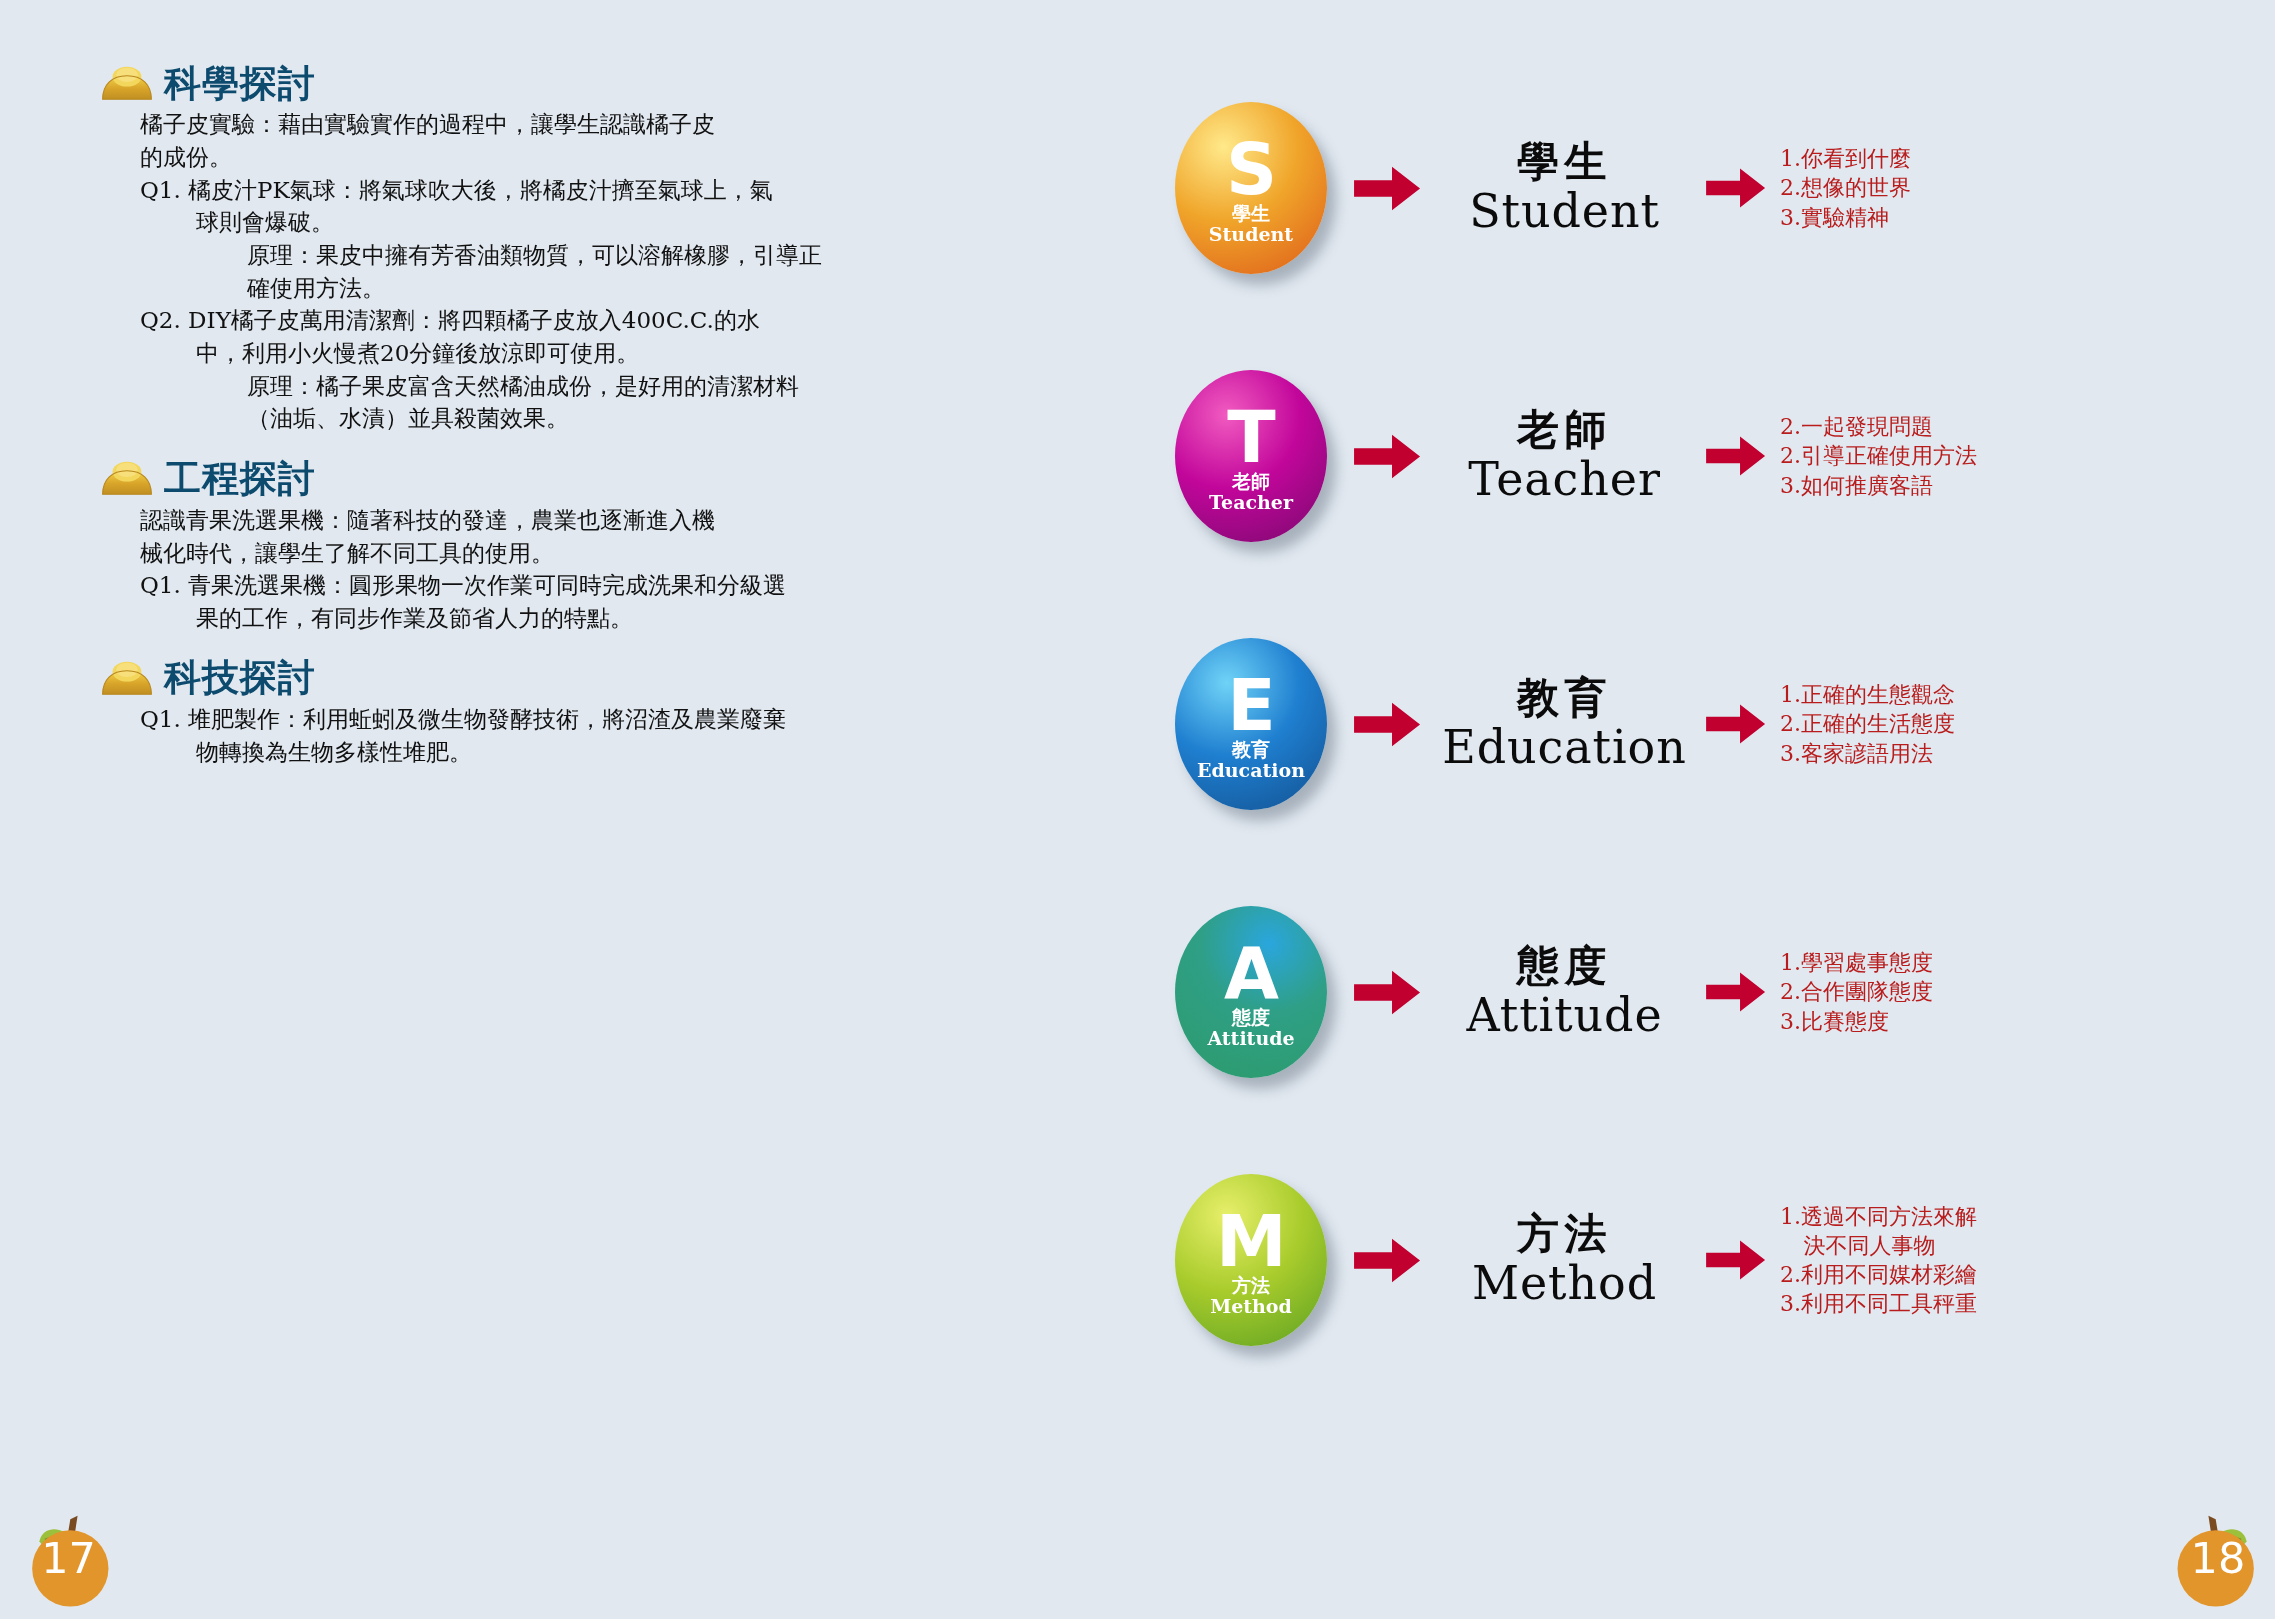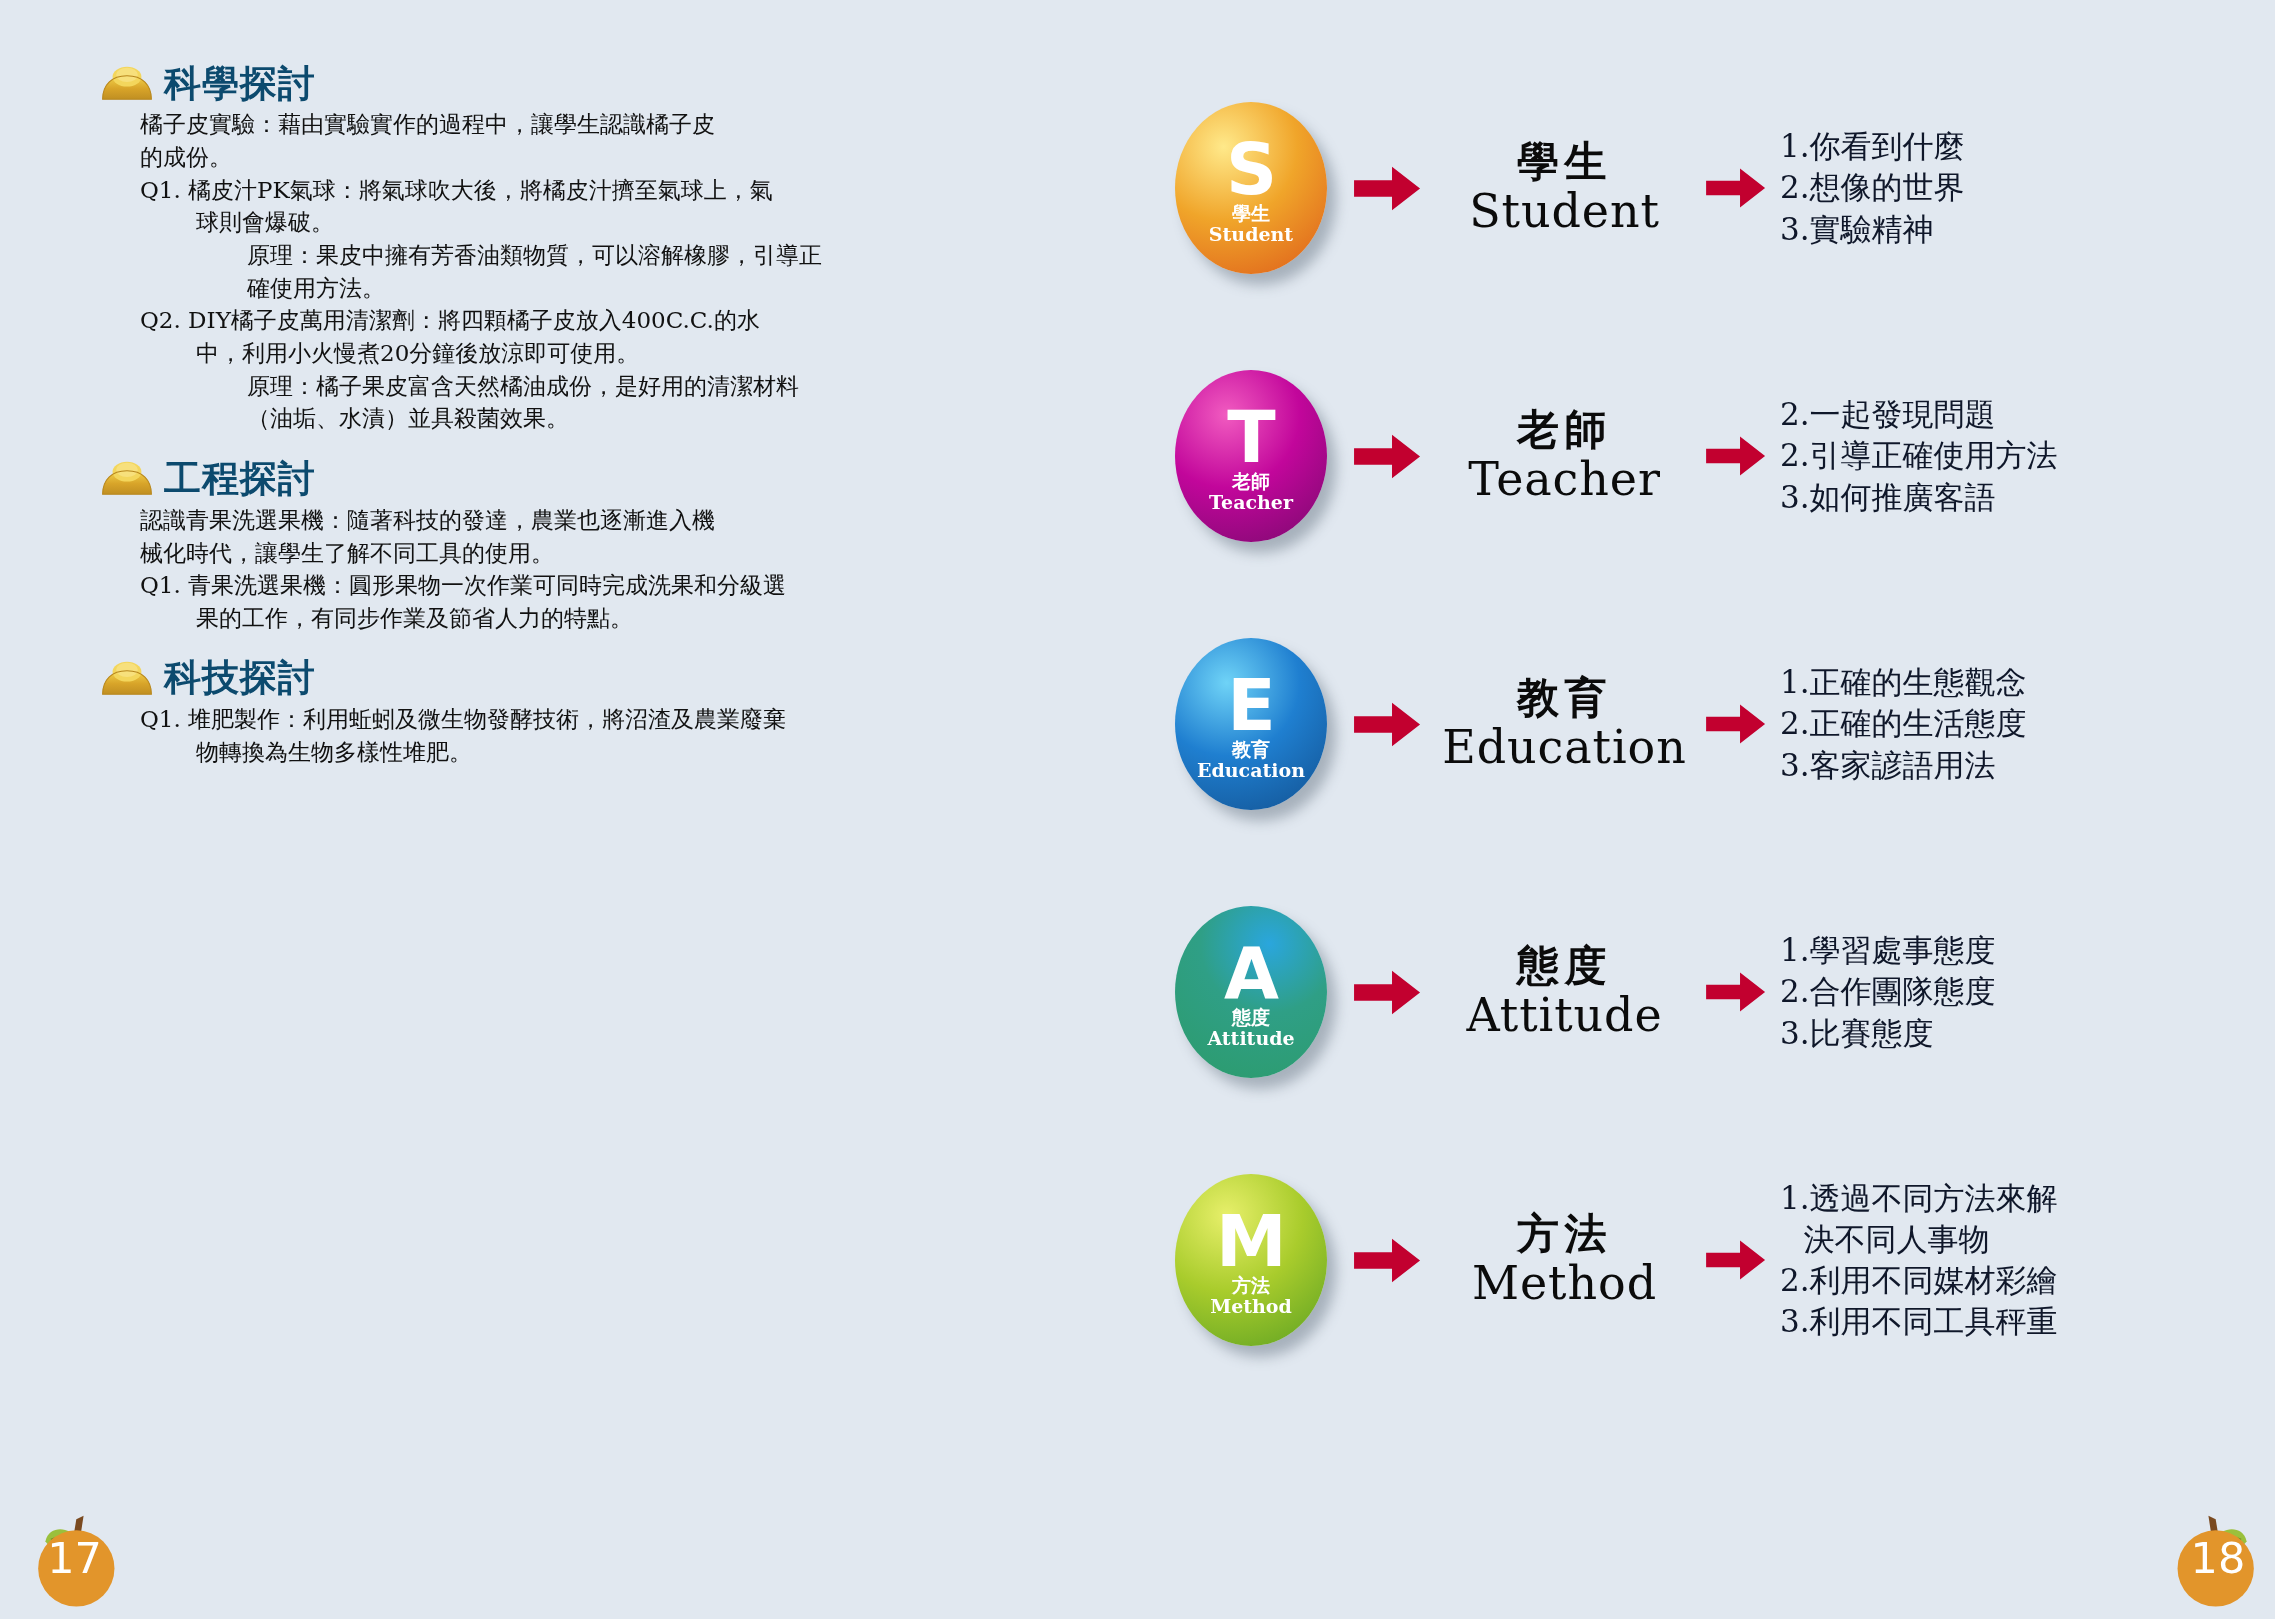--- a/index.html
+++ b/index.html
@@ -107,29 +107,29 @@
     font-size:42px;letter-spacing:5.4px;line-height:1.15;
   }
   .mid-label .en{
     font-family:"DejaVu Serif", serif;
     font-size:46px;line-height:1.12;letter-spacing:0.9px;
   }
   .bullets{
     flex:1 1 auto;padding-left:9px;
   }
   .bullets div{
-    font-size:31px;line-height:1.33;color:#0f172a;white-space:nowrap;
+    font-size:22px;line-height:1.33;color:#b91c1c;white-space:nowrap;
   }
   .bullets div.cont{padding-left:23.5px;}
 
   
   .pagenum{
     position:absolute;bottom:7.2px;width:109px;height:109px;
   }
-  .pagenum.left{left:20px;}
+  .pagenum.left{left:14px;}
   .pagenum.right{right:3.6px;}
   .pagenum .num{
     position:absolute;left:0;right:0;top:50%;transform:translateY(-46%);
     text-align:center;
     font-family:"DejaVu Sans", sans-serif;
     font-size:43px;color:#fff;line-height:1;
   }
 </style>
 </head>
 <body>

